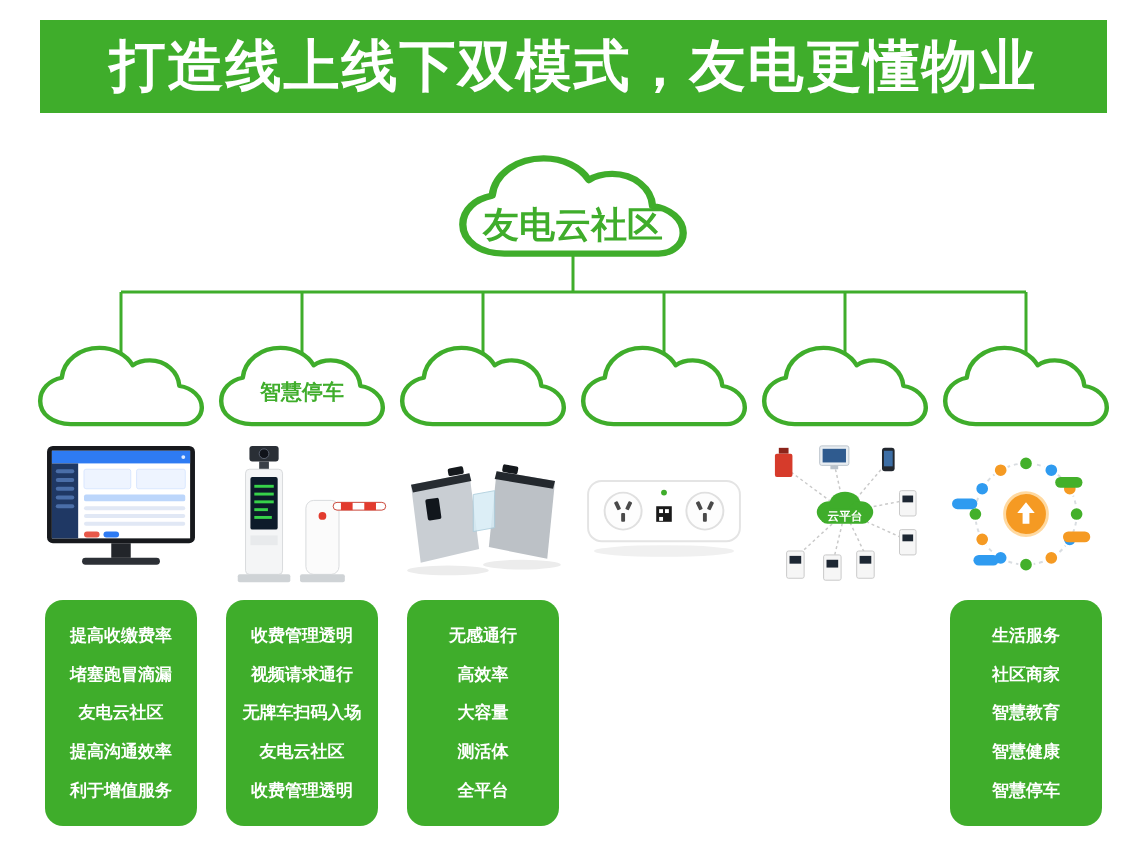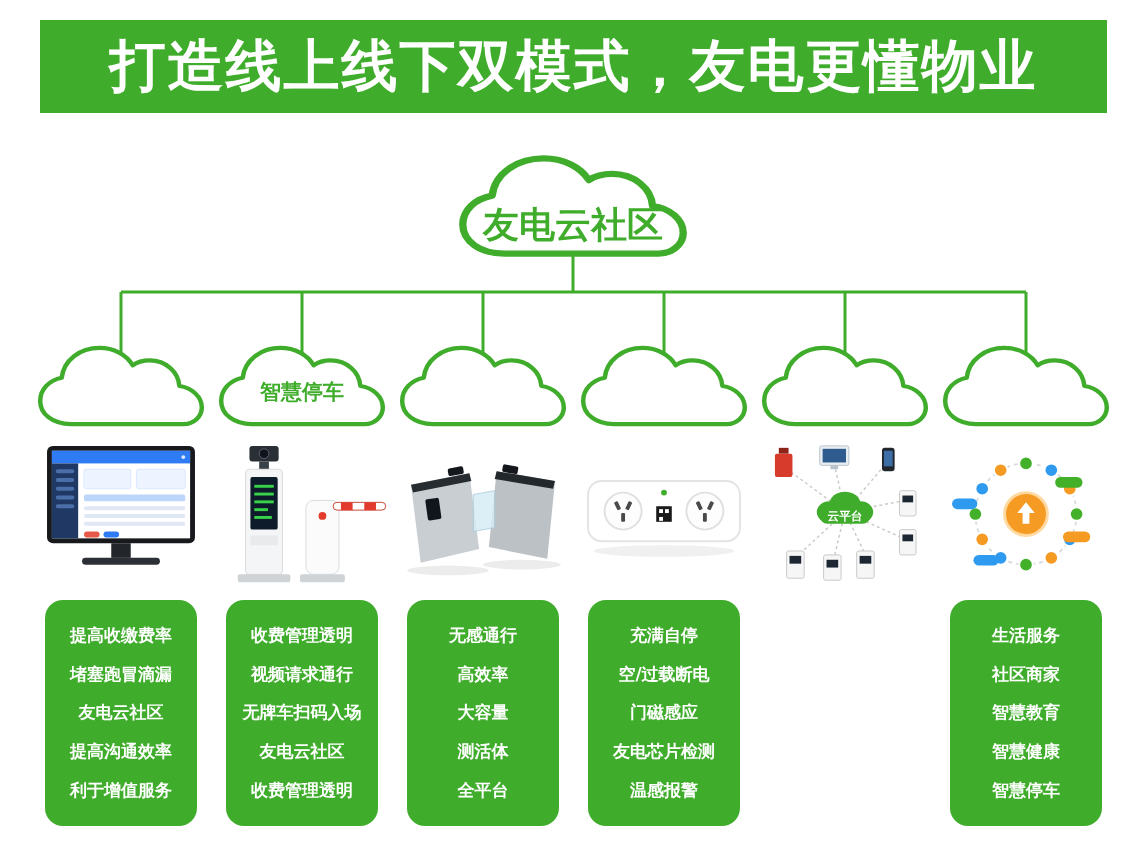--- a/index.html
+++ b/index.html
@@ -194,27 +194,20 @@
         <circle cx="130" cy="71" r="19" fill="#fdfdfd" stroke="#e0e0e0" stroke-width="2"></circle>
         <rect x="122" y="61" width="4" height="9" rx="1" fill="#4a4a4a" transform="rotate(-25 124 65)"></rect>
         <rect x="134" y="61" width="4" height="9" rx="1" fill="#4a4a4a" transform="rotate(25 136 65)"></rect>
         <rect x="128" y="73" width="4" height="9" rx="1" fill="#4a4a4a"></rect>
         <circle cx="88" cy="52" r="3" fill="#3FAD2B"></circle>
         <rect x="80" y="66" width="16" height="16" fill="#1a1a1a"></rect>
         <rect x="83" y="69" width="4" height="4" fill="#ffffff"></rect>
         <rect x="89" y="69" width="4" height="4" fill="#ffffff"></rect>
         <rect x="83" y="77" width="4" height="4" fill="#ffffff"></rect>
       </svg>
-    </div>
-    <div class="feature-box">
-      <div class="feature-item">充满自停</div>
-      <div class="feature-item">空/过载断电</div>
-      <div class="feature-item">门磁感应</div>
-      <div class="feature-item">友电芯片检测</div>
-      <div class="feature-item">温感报警</div>
     </div>
   </section>
 
   <section class="column" style="left:757px">
     <div class="cloud-small">
       <svg class="cloud-shape" width="176" height="96" viewBox="0 0 196 116" preserveAspectRatio="none">
         <path stroke-width="5" d="M 42 104 C 22 104 8 92 8 76 C 8 62 18 51 32 48 C 34 27 52 12 74 12 C 90 12 104 20 111 33 C 116 29 123 27 130 27 C 148 27 162 41 163 58 C 177 60 188 71 188 84 C 188 95 179 104 168 104 Z"></path>
       </svg>
     </div>
     <div class="image">

